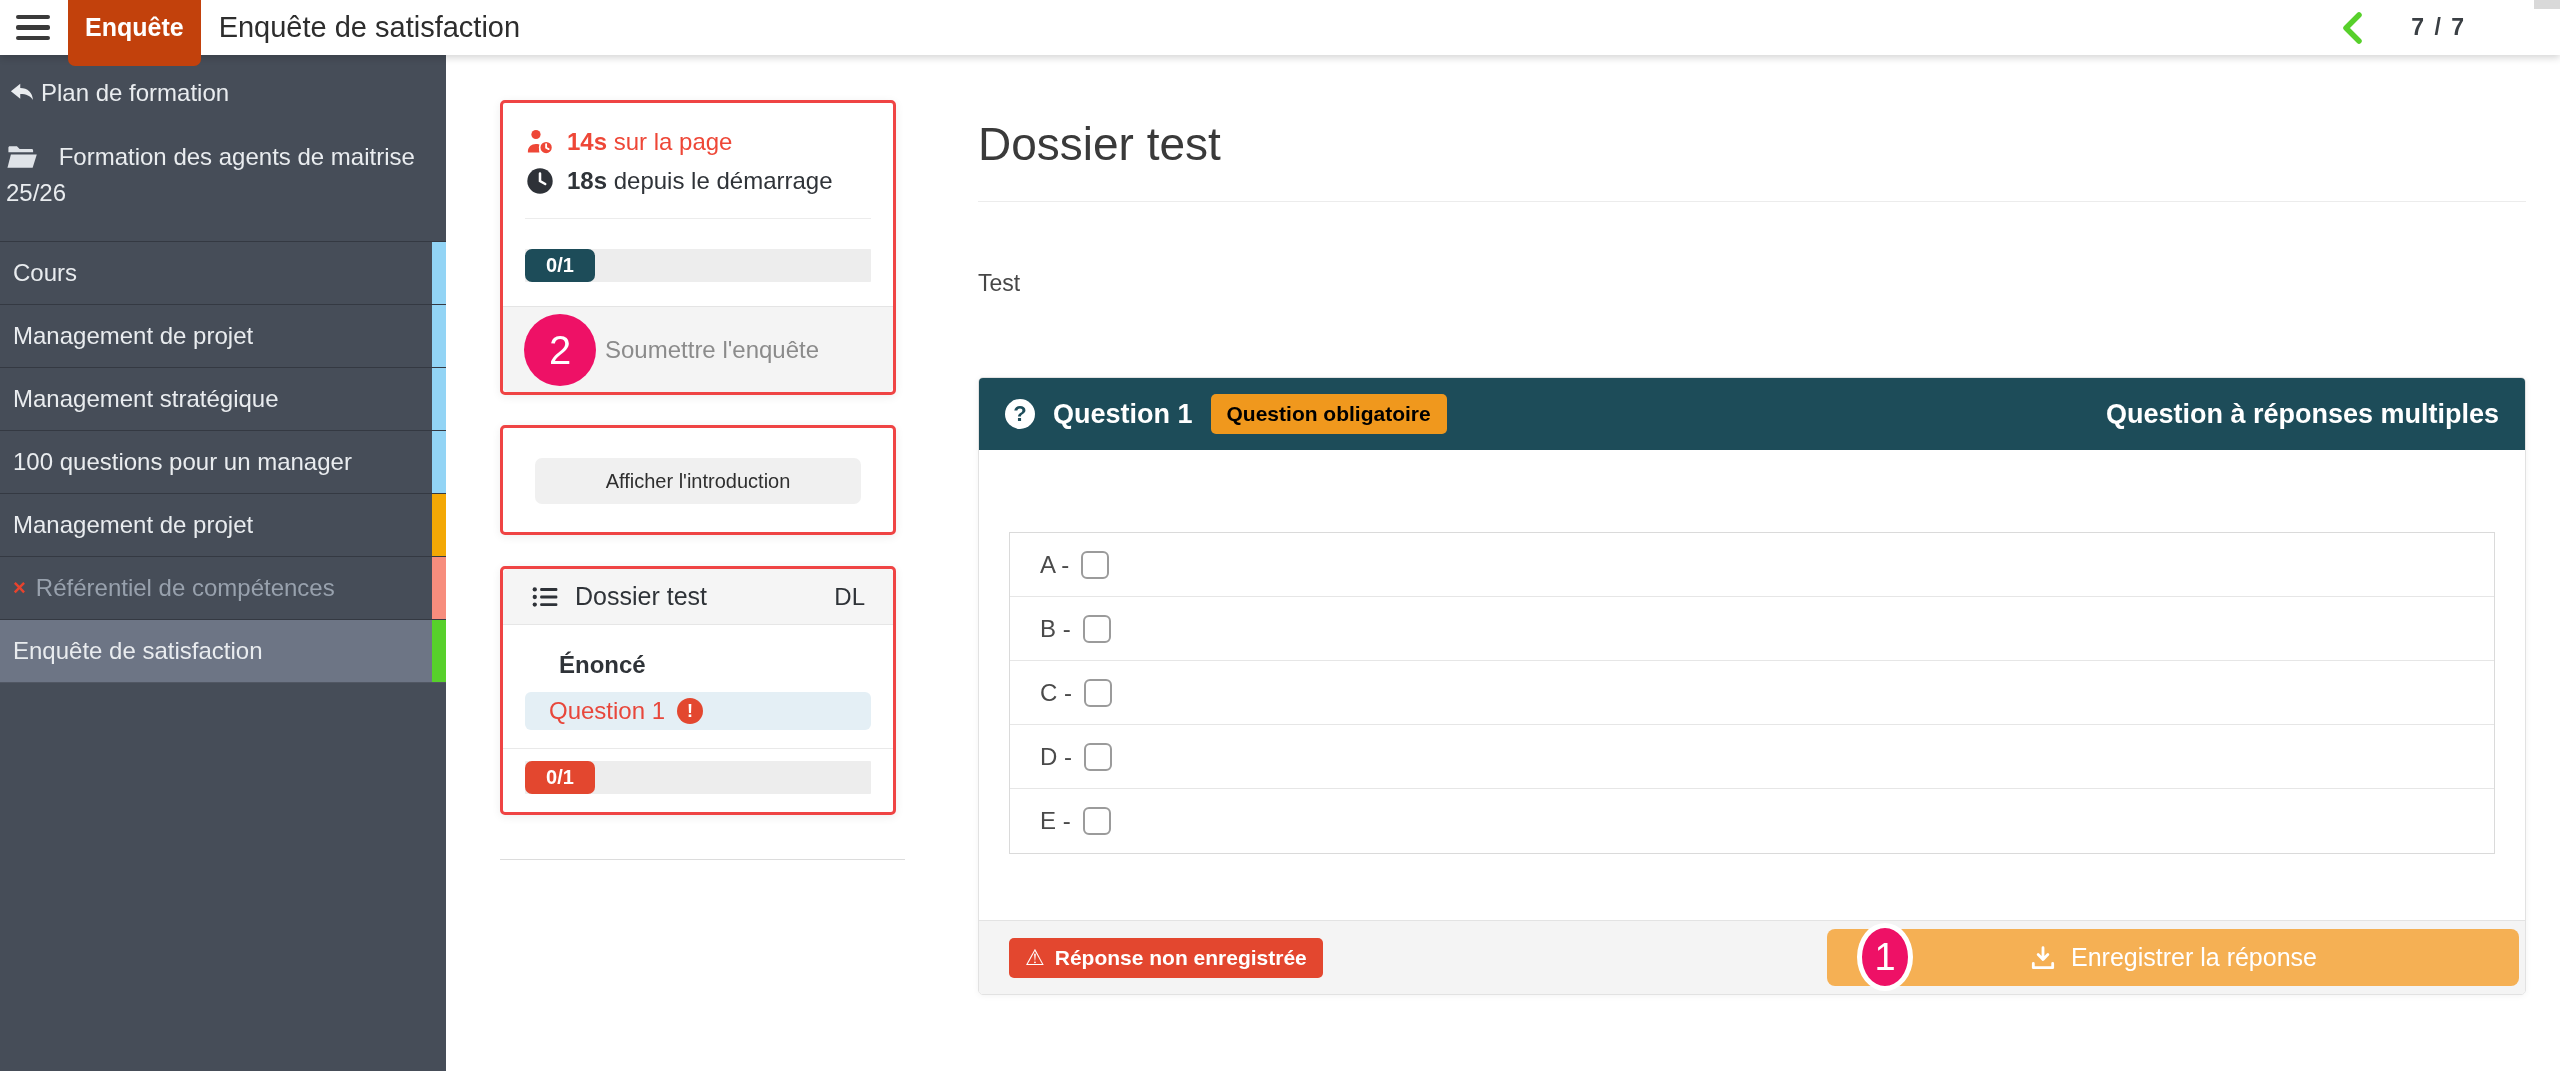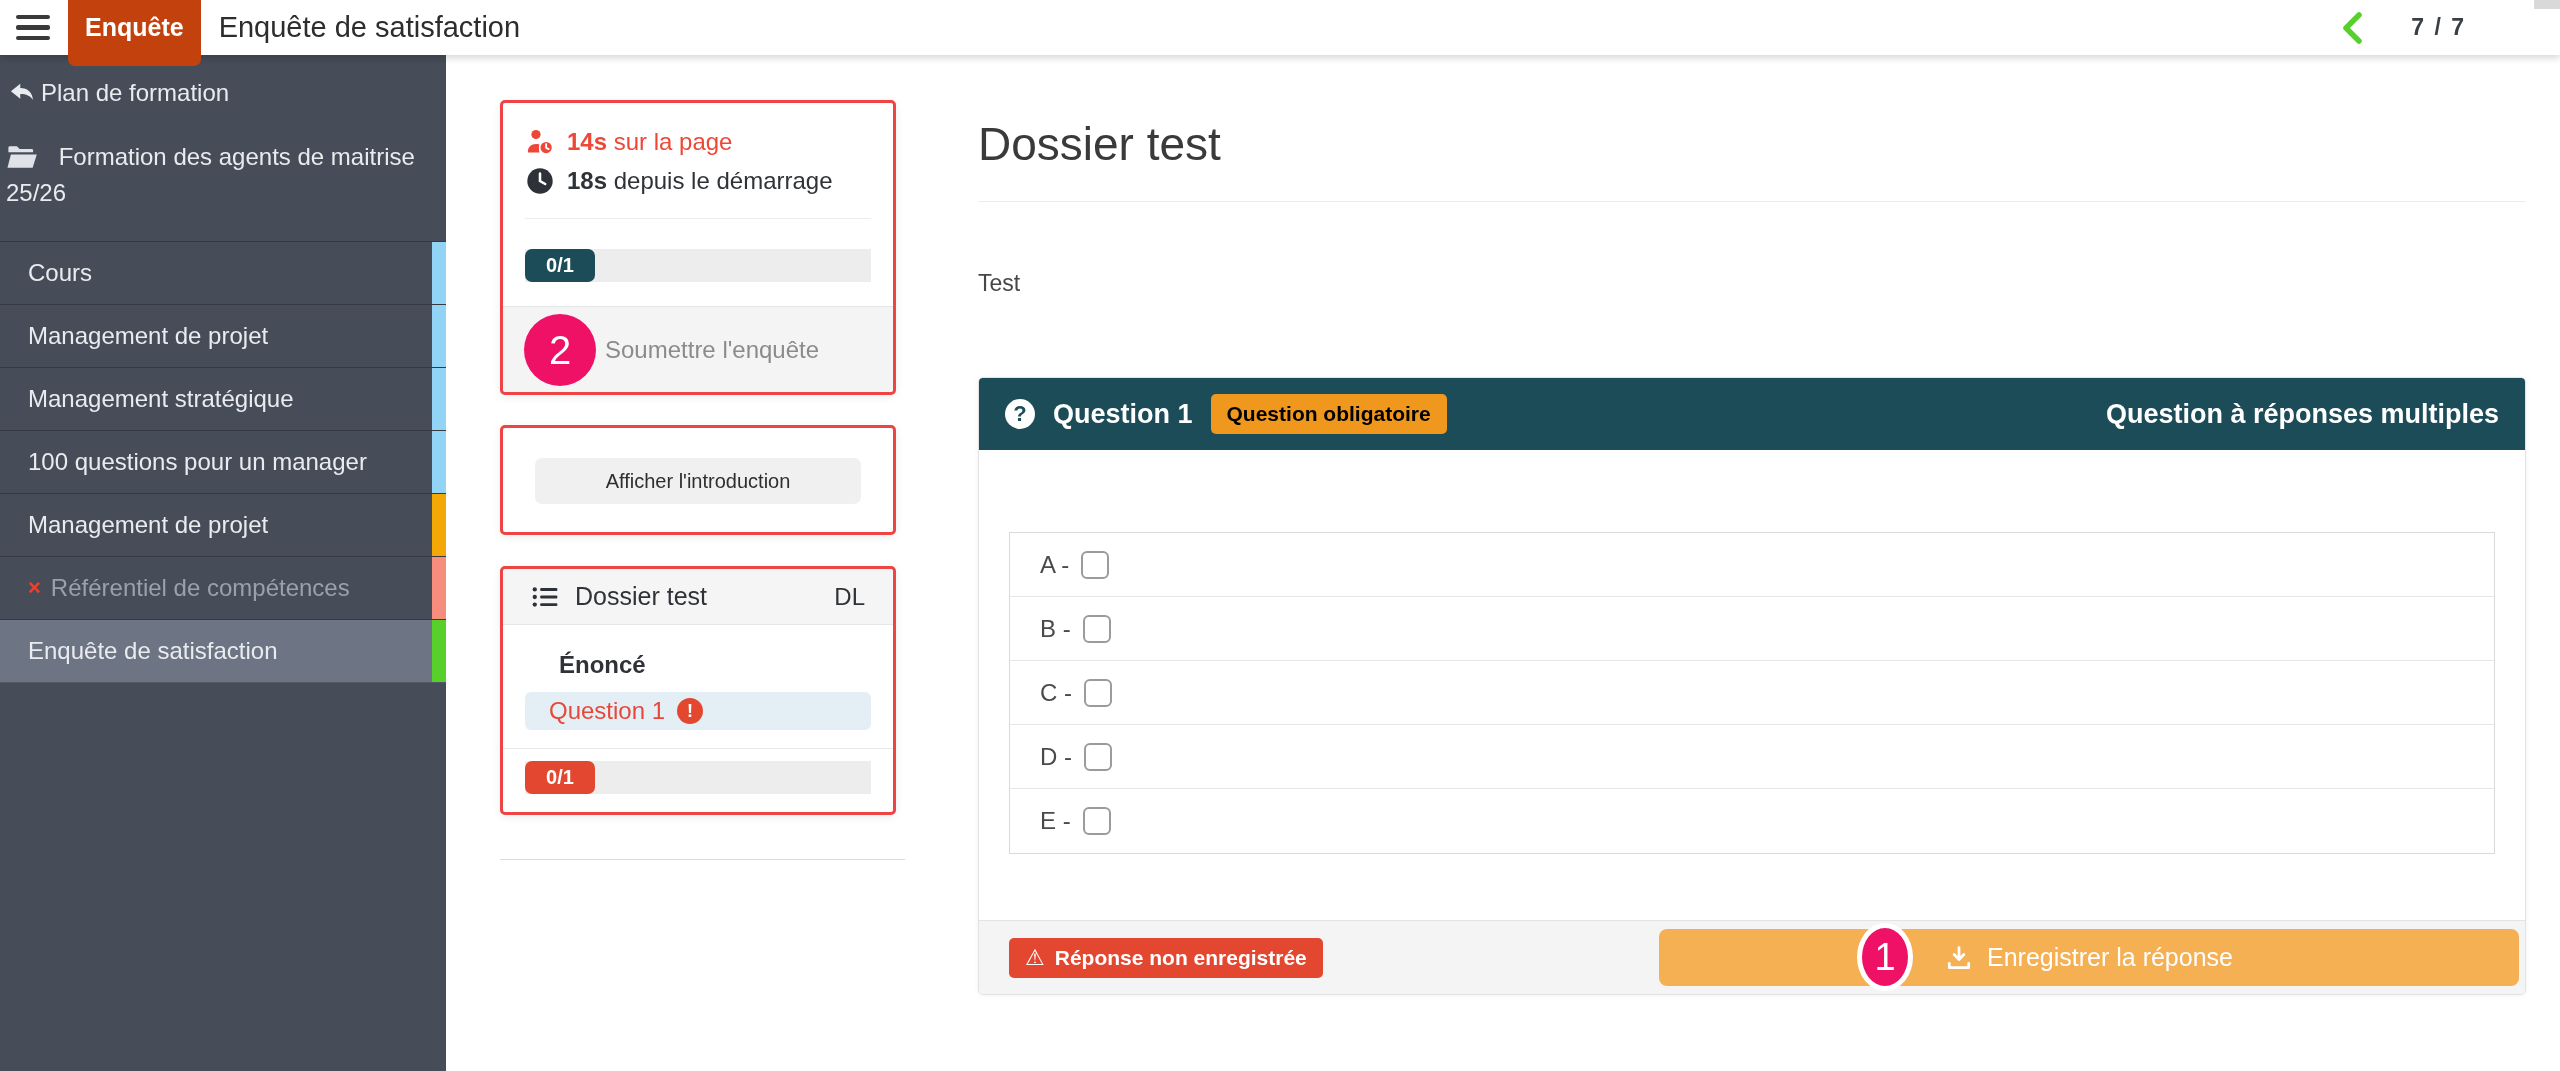--- a/index.html
+++ b/index.html
@@ -21,21 +21,21 @@
   .scroll-sliver { position: absolute; right: 0; top: 0; width: 26px; height: 9px; background: #d9d9d9; }
 
   
   .sidebar { position: absolute; top: 55px; left: 0; width: 446px; height: 1016px;
     background: #464d58; color: #e9ecef; z-index: 5; font-size: 24px; }
   .side-back { padding: 24px 10px 10px 8px; display: flex; align-items: center; gap: 5px; cursor: pointer; }
   .side-folder { padding: 22px 12px 30px 6px; line-height: 1.5; cursor: pointer; }
   .side-folder svg { vertical-align: -5px; margin-right: 14px; }
   .side-menu { border-top: 1px solid rgba(0,0,0,0.25); }
   .side-item { position: relative; height: 63px; display: flex; align-items: center;
-    padding-left: 28px; border-bottom: 1px solid rgba(0,0,0,0.25); cursor: pointer;
+    padding-left: 13px; border-bottom: 1px solid rgba(0,0,0,0.25); cursor: pointer;
     white-space: nowrap; overflow: hidden; }
   .side-item .edge { position: absolute; right: 0; top: 0; bottom: 0; width: 14px; }
   .edge-blue .edge { background: #92d4f5; }
   .edge-orange .edge { background: #f3a805; }
   .edge-salmon .edge { background: #f78d7d; }
   .edge-green .edge { background: #57d02b; }
   .side-item.selected { background: #6d7585; }
   .side-item.muted { color: #98a1ad; }
   .prefix-x { color: #e8432d; font-weight: 700; margin-right: 10px; font-size: 22px; }
 
@@ -101,21 +101,21 @@
     padding-left: 30px; border-bottom: 1px solid #e6e6e6; font-size: 24px; color: #4a4a4a; cursor: pointer; }
   .option-row:last-child { border-bottom: none; }
   .checkbox { width: 28px; height: 28px; border: 2px solid #9b9b9b; border-radius: 6px;
     background: #fff; cursor: pointer; }
   .q-footer { position: relative; background: #f4f4f4; border-top: 1px solid #e3e3e3; height: 74px;
     display: flex; align-items: center; justify-content: space-between;
     padding: 0 6px 0 30px; border-radius: 0 0 4px 4px; }
   .warn-badge { background: #e3472f; color: #fff; font-weight: 700; font-size: 21px;
     padding: 7px 16px; border-radius: 5px; display: flex; align-items: center; gap: 10px; }
   .warn-badge .tri { font-size: 22px; }
-  .save-btn { width: 860px; height: 57px; background: #f5b054; border: none; border-radius: 8px;
+  .save-btn { width: 692px; height: 57px; background: #f5b054; border: none; border-radius: 8px;
     color: #fff; font-size: 25px; display: flex; align-items: center; justify-content: center;
     gap: 14px; cursor: pointer; font-family: inherit; }
   .marker-1 { position: absolute; left: 878px; top: 2px; width: 56px; height: 68px;
     border-radius: 50%; border: 5px solid #fff; font-size: 38px; }
 </style>
 </head>
 <body>
 
 <div class="app-header">
   <div class="hamburger">

